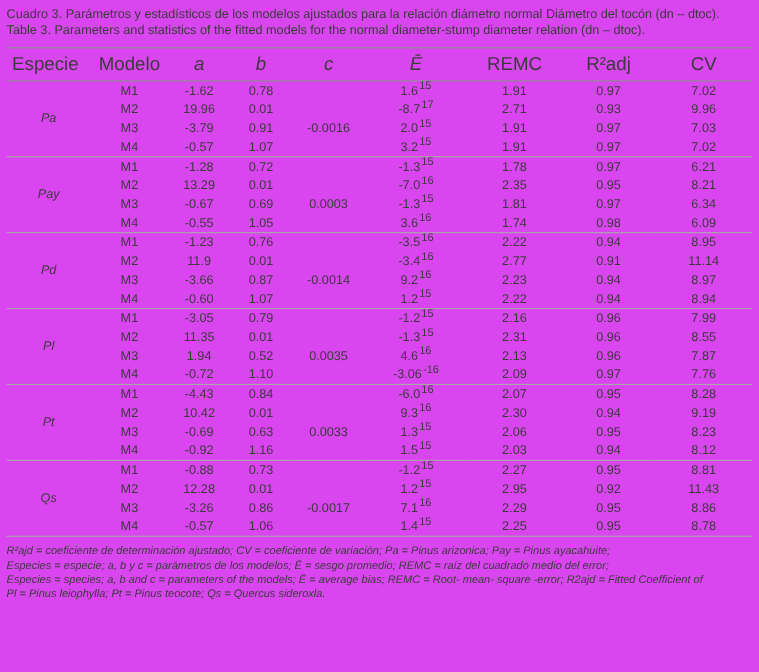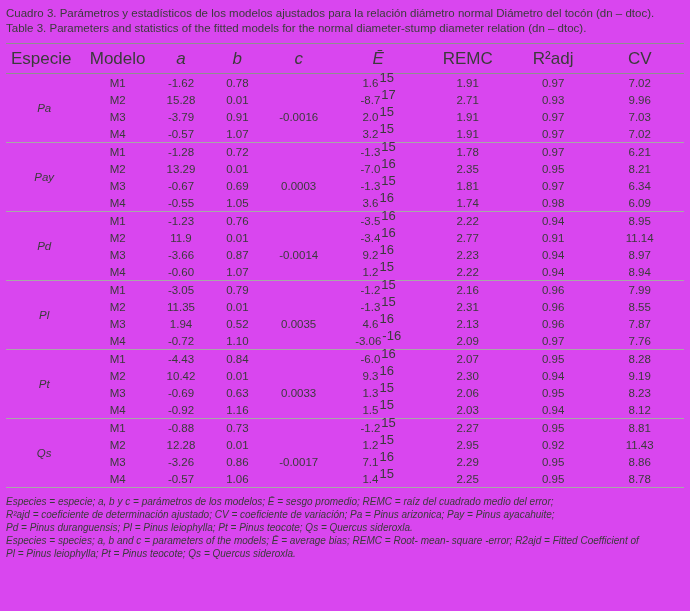--- a/index.html
+++ b/index.html
@@ -36,21 +36,21 @@
   th.first { text-align: left; padding-left: 5px; }
   th.italic { font-style: italic; }
   td {
     font-size: 11.5px;
     text-align: center;
     padding: 2.5px 2px;
     color: #3b3b3b;
     white-space: nowrap;
   }
   td.species { font-style: italic; vertical-align: middle; }
-  td sup { font-size: 13px; line-height: 0; margin-left: 1px; }
+  td sup { font-size: 10px; line-height: 0; margin-left: 1px; }
 
   .footnotes { margin-top: 7px; }
   .fn-line {
     font-size: 10px;
     line-height: 13px;
     font-style: italic;
     color: #3b3b3b;
     white-space: nowrap;
   }
 </style>
@@ -96,21 +96,21 @@
           <td>-1.62</td>
           <td>0.78</td>
           <td></td>
           <td><span>1.6</span><sup>15</sup></td>
           <td>1.91</td>
           <td>0.97</td>
           <td>7.02</td>
         </tr>
         <tr>
           <td>M2</td>
-          <td>15.28</td>
+          <td>19.96</td>
           <td>0.01</td>
           <td></td>
           <td><span>-8.7</span><sup>17</sup></td>
           <td>2.71</td>
           <td>0.93</td>
           <td>9.96</td>
         </tr>
         <tr>
           <td>M3</td>
           <td>-3.79</td>
@@ -343,20 +343,19 @@
           <td></td>
           <td><span>1.4</span><sup>15</sup></td>
           <td>2.25</td>
           <td>0.95</td>
           <td>8.78</td>
         </tr>
       </tbody>
     </table>
 
   <div class="footnotes">
+    <div class="fn-line">R²ajd = coeficiente de determinación ajustado; CV = coeficiente de variación; Pa = Pinus arizonica; Pay = Pinus ayacahuite;</div>
     <div class="fn-line">Especies = especie; a, b y c = parámetros de los modelos; Ē = sesgo promedio; REMC = raíz del cuadrado medio del error;</div>
-    <div class="fn-line">R²ajd = coeficiente de determinación ajustado; CV = coeficiente de variación; Pa = Pinus arizonica; Pay = Pinus ayacahuite;</div>
-    <div class="fn-line">Pd = Pinus duranguensis; Pl = Pinus leiophylla; Pt = Pinus teocote; Qs = Quercus sideroxla.</div>
     <div class="fn-line">Especies = species; a, b and c = parameters of the models; Ē = average bias; REMC = Root- mean- square -error; R2ajd = Fitted Coefficient of</div>
     <div class="fn-line">Pl = Pinus leiophylla; Pt = Pinus teocote; Qs = Quercus sideroxla.</div>
   </div>
 
 </div>
 
 </body></html>

